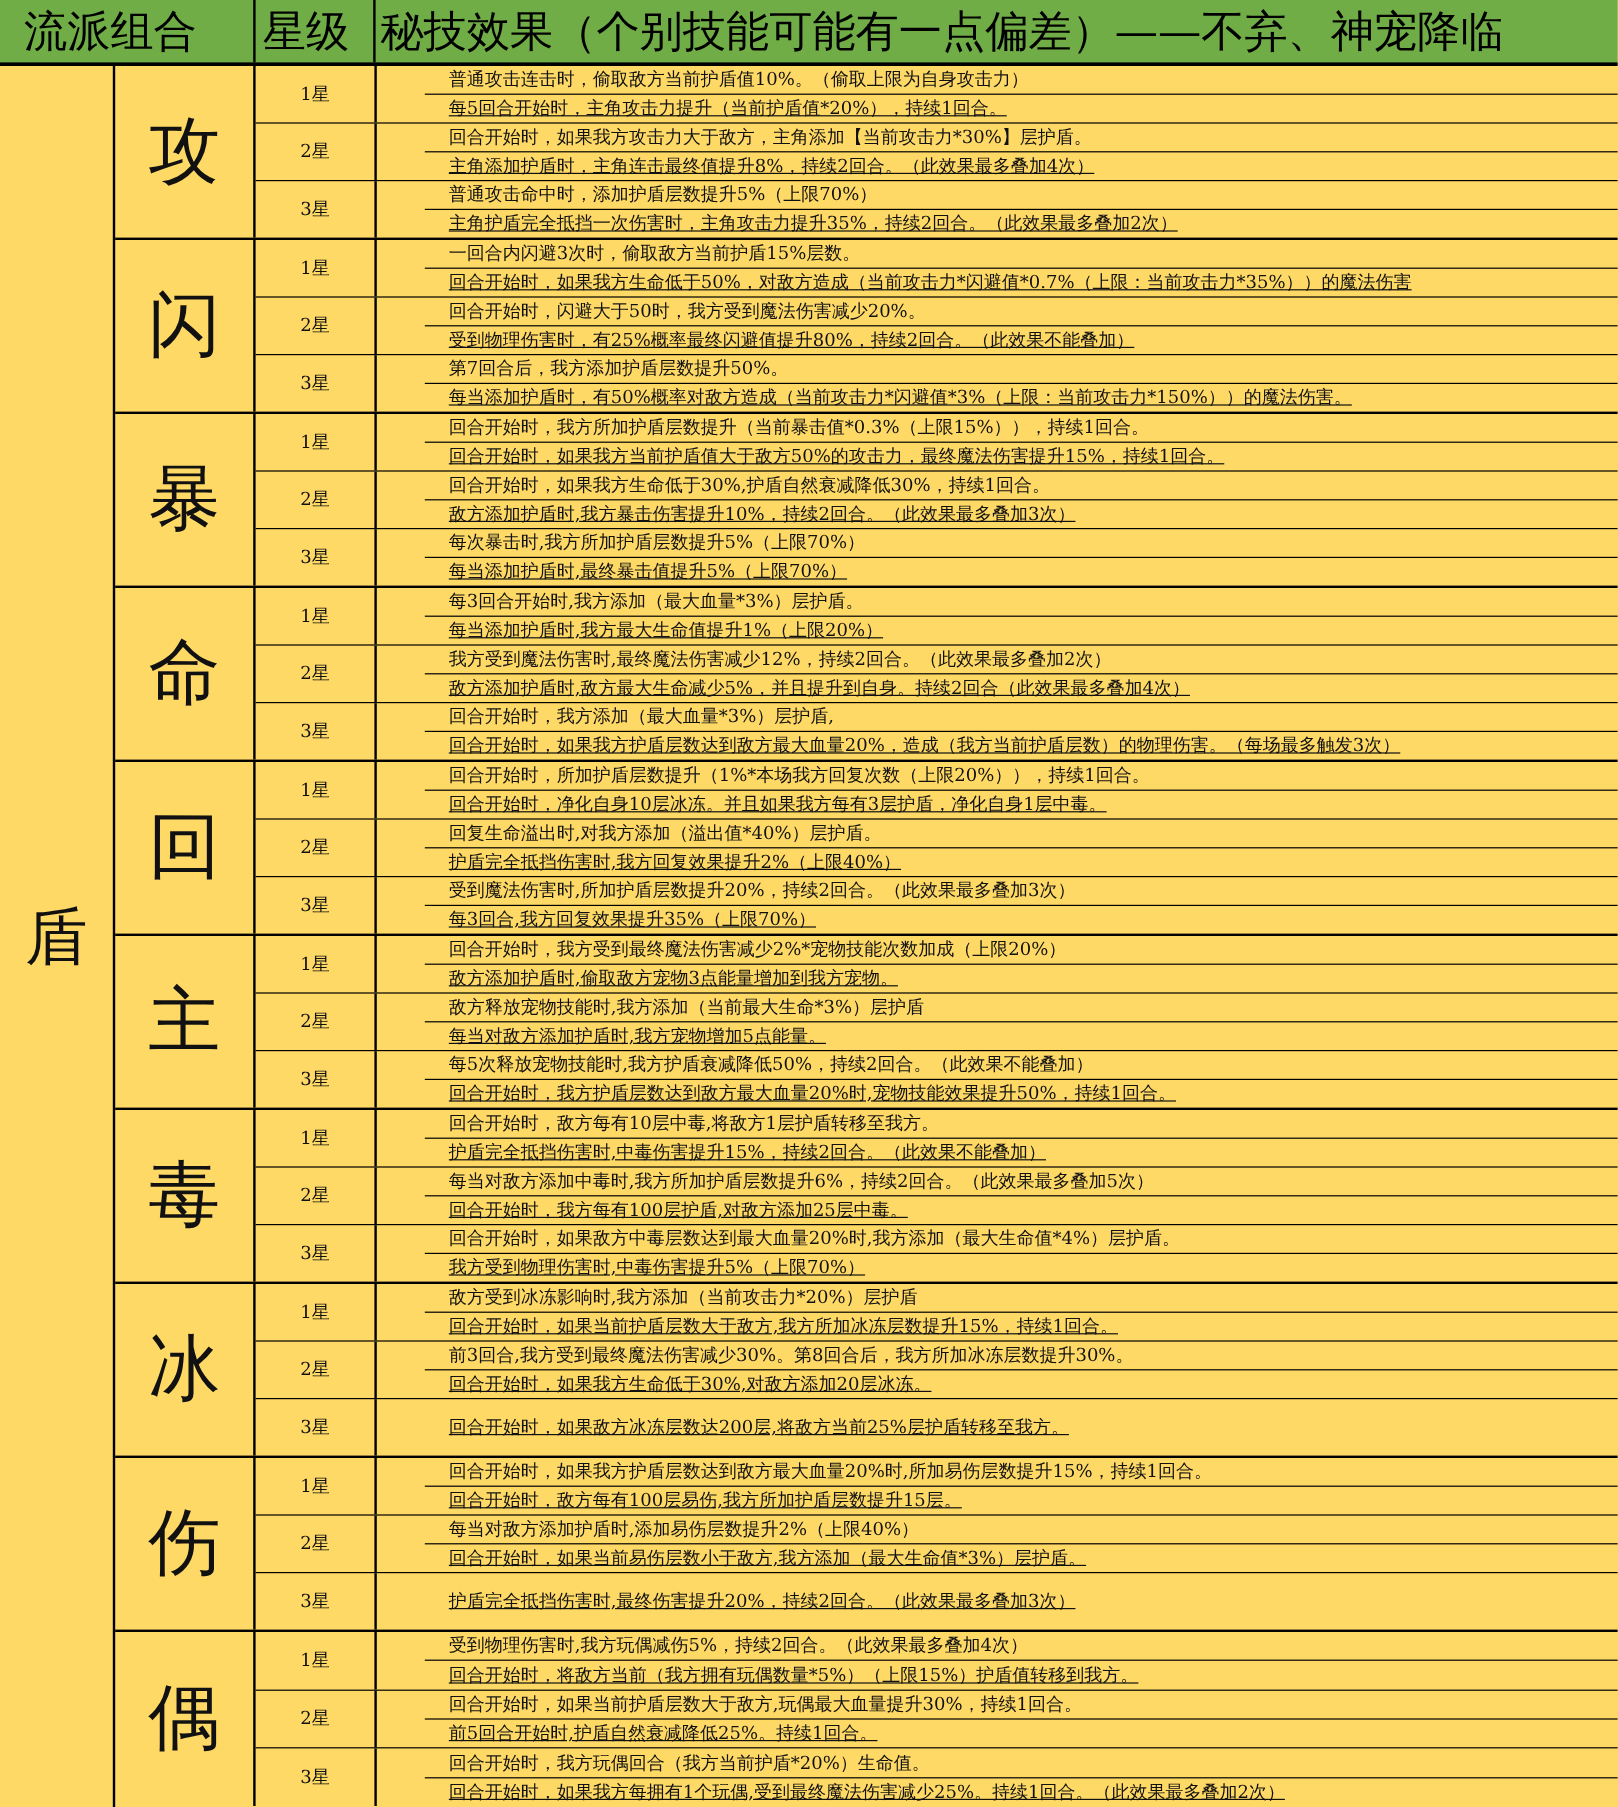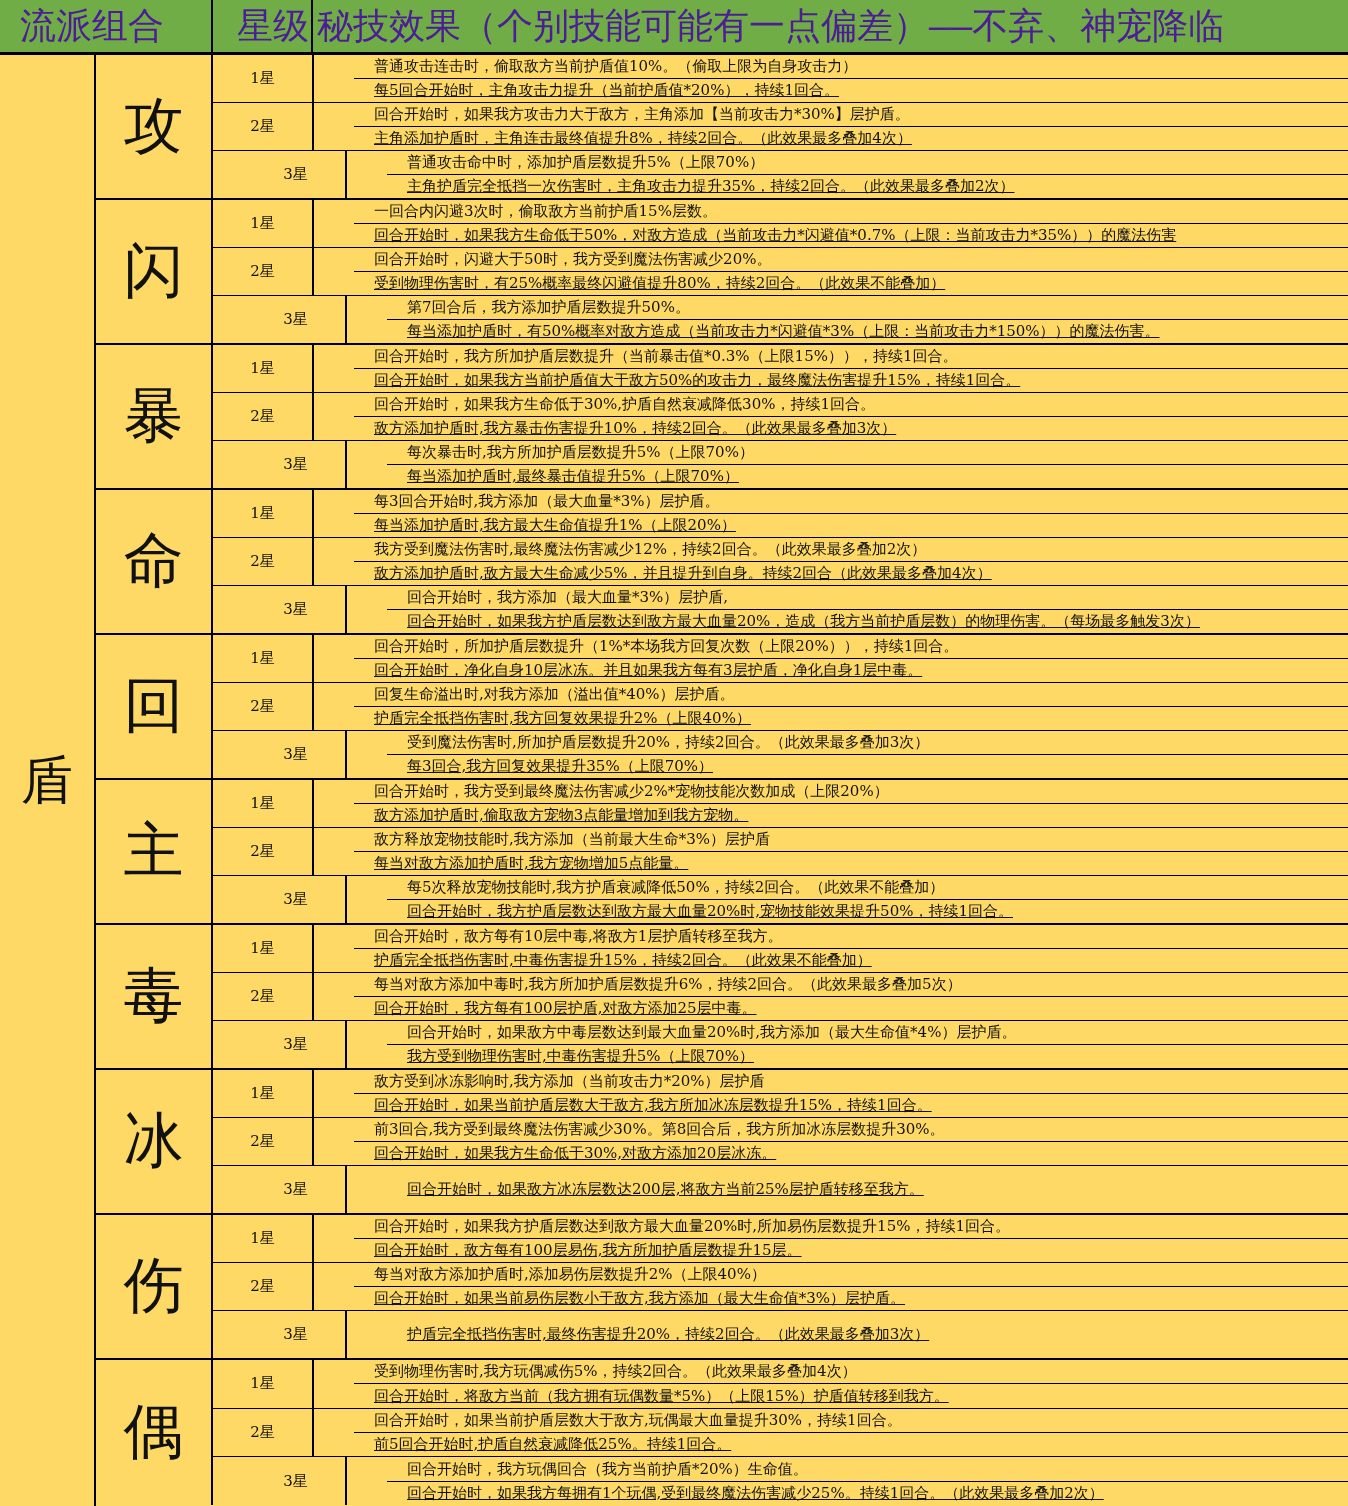--- a/index.html
+++ b/index.html
@@ -1,35 +1,35 @@
 <!DOCTYPE html>
 <html><head>
 <meta charset="utf-8">
 <style>
   html, body { margin: 0; padding: 0; }
   body { width: 1348px; height: 1506px; background: #FFD966; overflow: hidden;
          font-family: "DejaVu Serif", "Liberation Serif", serif; color: #111; }
   .header { position: absolute; left: 0; top: 0; width: 1348px; height: 55px; background: #70AD47;
             border-bottom: 3px solid #000; box-sizing: border-box; display: flex; }
-  .header .hc { height: 52px; display: flex; align-items: center; font-size: 36px; color: #4c1d95;
-                box-sizing: border-box; border-right: 2px solid #000; white-space: nowrap; overflow: hidden; font-family: Liberation Mono, monospace; }
+  .header .hc { height: 52px; display: flex; align-items: center; font-size: 36px; color: #000000;
+                box-sizing: border-box; border-right: 2px solid #000; white-space: nowrap; overflow: hidden; }
   .h1 { width: 213px; padding-left: 20px; }
-  .h2 { width: 100px; padding-left: 24px; text-align: center; }
+  .h2 { width: 100px; padding-left: 6px; text-align: center; }
   .h3 { flex: 1; padding-left: 4px; border-right: none !important; }
   .table { position: absolute; left: 0; top: 55px; width: 1348px; height: 1451px; display: flex; }
   .school { width: 96px; border-right: 2px solid #000; box-sizing: border-box; display: flex; align-items: center;
             justify-content: center; font-size: 52px; }
   .groups { flex: 1; display: flex; flex-direction: column; }
   .group { display: flex; height: 145px; border-bottom: 2px solid #000; box-sizing: border-box; }
   .group:last-child { border-bottom: none; }
   .gname { width: 117px; border-right: 2px solid #000; box-sizing: border-box; display: flex; align-items: center;
            justify-content: center; font-size: 60px; }
   .stars { flex: 1; display: flex; flex-direction: column; }
   .star { flex: 1; display: flex; border-bottom: 1px solid #000; gap: 40px; }
-  .star:last-child { border-bottom: none; margin-left: 33px; }
+  .star:last-child { border-bottom: none; }
   .slabel { width: 101px; border-right: 2px solid #000; box-sizing: border-box; display: flex; align-items: center;
             justify-content: center; font-size: 15px; }
   .lines { flex: 1; display: flex; flex-direction: column; }
   .line { flex: 1; display: flex; align-items: center; padding-left: 20px; font-size: 15px; white-space: nowrap;
           overflow: hidden; border-bottom: 1px solid #000; }
   .line:last-child { border-bottom: none; text-decoration: underline; }
 </style>
 </head>
 <body>
 

